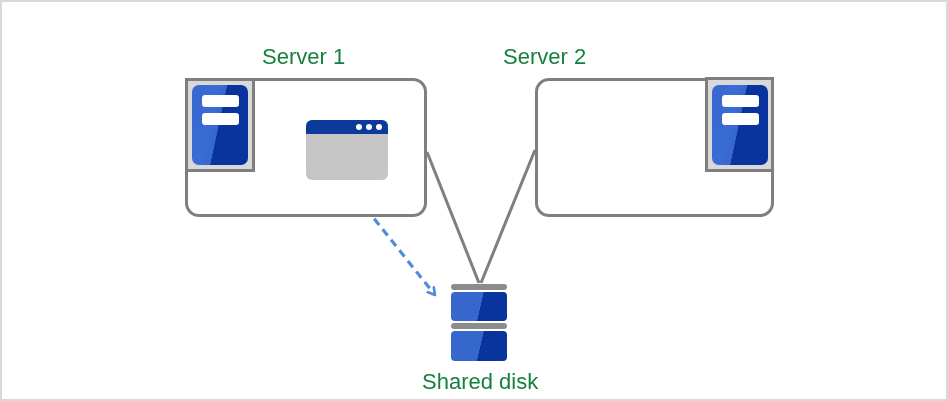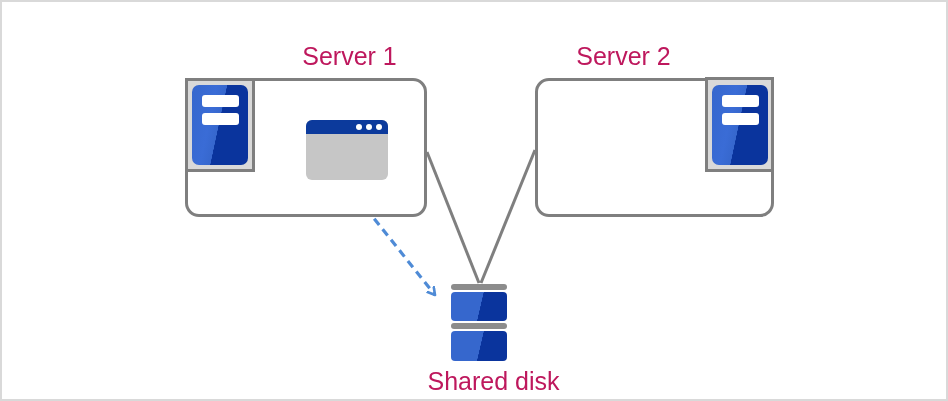--- a/index.html
+++ b/index.html
@@ -7,23 +7,23 @@
     position:relative;
     width:948px;height:401px;
     box-sizing:border-box;
     border:2px solid #d9d9d9;
     background:#ffffff;
     font-family:"Liberation Sans", sans-serif;
     overflow:hidden;
   }
   .label{
     position:absolute;
-    font-size:25px;
-    color:#be185d;
-    text-align:center;
+    font-size:22px;
+    color:#15803d;
+    text-align:left;
     white-space:nowrap;
     line-height:25px;
   }
   .node-box{
     position:absolute;
     box-sizing:border-box;
     border:3px solid #7f7f7f;
     border-radius:14px;
     background:#ffffff;
   }
@@ -96,30 +96,30 @@
   </div>
 
   <div class="app-window">
     <div class="app-titlebar">
       <div class="app-dot" style="left:50px;"></div>
       <div class="app-dot" style="left:60px;"></div>
       <div class="app-dot" style="left:70px;"></div>
     </div>
   </div>
 
-  <div class="label" style="left:534px;top:42px;width:175px;">Server 2</div>
+  <div class="label" style="left:501px;top:42px;width:175px;">Server 2</div>
   <div class="node-box" style="left:533px;top:76px;width:239px;height:139px;"></div>
   <div class="icon-frame" style="left:703px;top:75px;width:69px;height:95px;">
     <div class="tower" style="left:4px;top:5px;width:56px;height:80px;">
       <div class="bar" style="top:10px;"></div>
       <div class="bar" style="top:28px;"></div>
     </div>
   </div>
 
   <div>
     <div class="disk-cap" style="top:282px;"></div>
     <div class="disk-body" style="top:290px;height:29px;"></div>
     <div class="disk-cap" style="top:321px;"></div>
     <div class="disk-body" style="top:329px;height:30px;"></div>
   </div>
-  <div class="label" style="left:404px;top:367px;width:175px;">Shared disk</div>
+  <div class="label" style="left:420px;top:367px;width:175px;">Shared disk</div>
 
 </div>
 
 </body></html>

